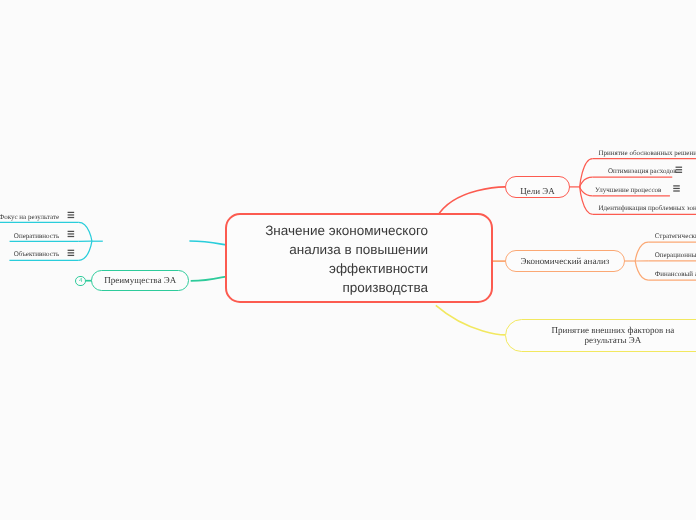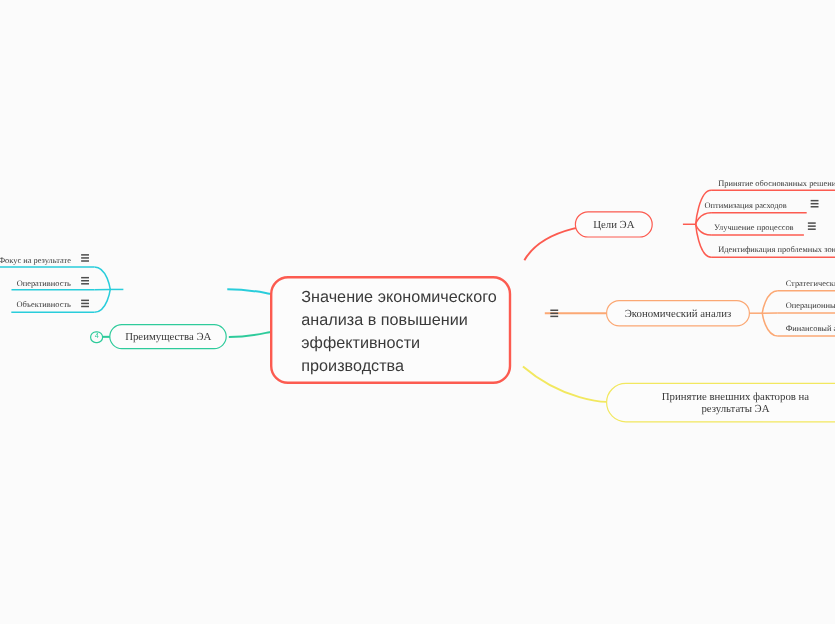--- a/index.html
+++ b/index.html
@@ -86,37 +86,37 @@
         <rect x="67.60000000000001" y="252.22500000000002" width="6.55" height="1.25" fill="#4d4d4d"></rect>
         <rect x="67.60000000000001" y="254.775" width="6.55" height="1.25" fill="#4d4d4d"></rect>
       </g>
       <path d="M 85.8 280.7 L 92.3 280.7" fill="none" stroke="#2ecb9b" stroke-width="1.7" stroke-linecap="butt"></path>
       <g>
         <rect x="458.6" y="257.925" width="6.55" height="1.25" fill="#4d4d4d"></rect>
         <rect x="458.6" y="260.475" width="6.55" height="1.25" fill="#4d4d4d"></rect>
         <rect x="458.6" y="263.02500000000003" width="6.55" height="1.25" fill="#4d4d4d"></rect>
       </g>
     </svg>
-<div class="root" style="left: 224.9px; top: 230px; width: 201px; height: 89.8px; border-color: rgb(252, 91, 80);">
+<div class="root" style="left: 224.9px; top: 213px; width: 268px; height: 89.8px; border-color: rgb(252, 91, 80); text-align: right;">
       <span>Значение экономического анализа в повышении эффективности производства</span>
     </div>
-    <div class="pill" style="left: 479px; top: 176.25px; width: 65.1px; height: 21.5px; border: 1.3px solid rgb(252, 91, 80);">
+    <div class="pill" style="left: 505px; top: 176.25px; width: 65.1px; height: 21.5px; border: 1.3px solid rgb(252, 91, 80); align-items: flex-end;">
       <span>Цели ЭА</span>
     </div>
     <div class="pill" style="left: 505.3px; top: 250px; width: 119.37px; height: 21.6px; border: 1.3px solid rgb(251, 168, 116);">
       <span>Экономический анализ</span>
     </div>
     <div class="pill" style="left: 504.8px; top: 318.65px; width: 216.2px; height: 33.3px; border: 1.3px solid rgb(242, 232, 95); white-space: normal; text-align: center; line-height: 10.7px;">
       <span style="width: 166px;">Принятие внешних факторов на результаты ЭА</span>
     </div>
     <div class="pill" style="left: 91.3px; top: 270px; width: 97.9px; height: 21.4px; border: 1.3px solid rgb(46, 203, 155);">
       <span>Преимущества ЭА</span>
     </div>
     <div class="leaf" style="left: 598.5px; top: 148.6px;">Принятие обоснованных решений</div>
-    <div class="leaf" style="left: 587px; top: 167.3px;">Оптимизация расходов</div>
+    <div class="leaf" style="left: 608px; top: 167.3px;">Оптимизация расходов</div>
     <div class="leaf" style="left: 595px; top: 186px;">Улучшение процессов</div>
     <div class="leaf" style="left: 598.5px; top: 204.4px;">Идентификация проблемных зон</div>
     <div class="leaf" style="left: 654.7px; top: 232.3px;">Стратегический анализ</div>
     <div class="leaf" style="left: 654.7px; top: 251px;">Операционный анализ</div>
     <div class="leaf" style="left: 654.7px; top: 270.1px;">Финансовый анализ</div>
     <div class="leaf" style="left: -1.35312px; top: 212.5px;">Фокус на результате</div>
     <div class="leaf" style="left: 13.8656px; top: 231.5px; font-family: Liberation Serif, serif;">Оперативность</div>
     <div class="leaf" style="left: 13.725px; top: 250.4px;">Объективность</div>
     <div class="badge" style="left: 75.4px; top: 275.5px; width: 10.4px; height: 10.4px; border: 1px solid rgb(46, 203, 155); color: rgb(46, 203, 155);">
       <span>4</span>

